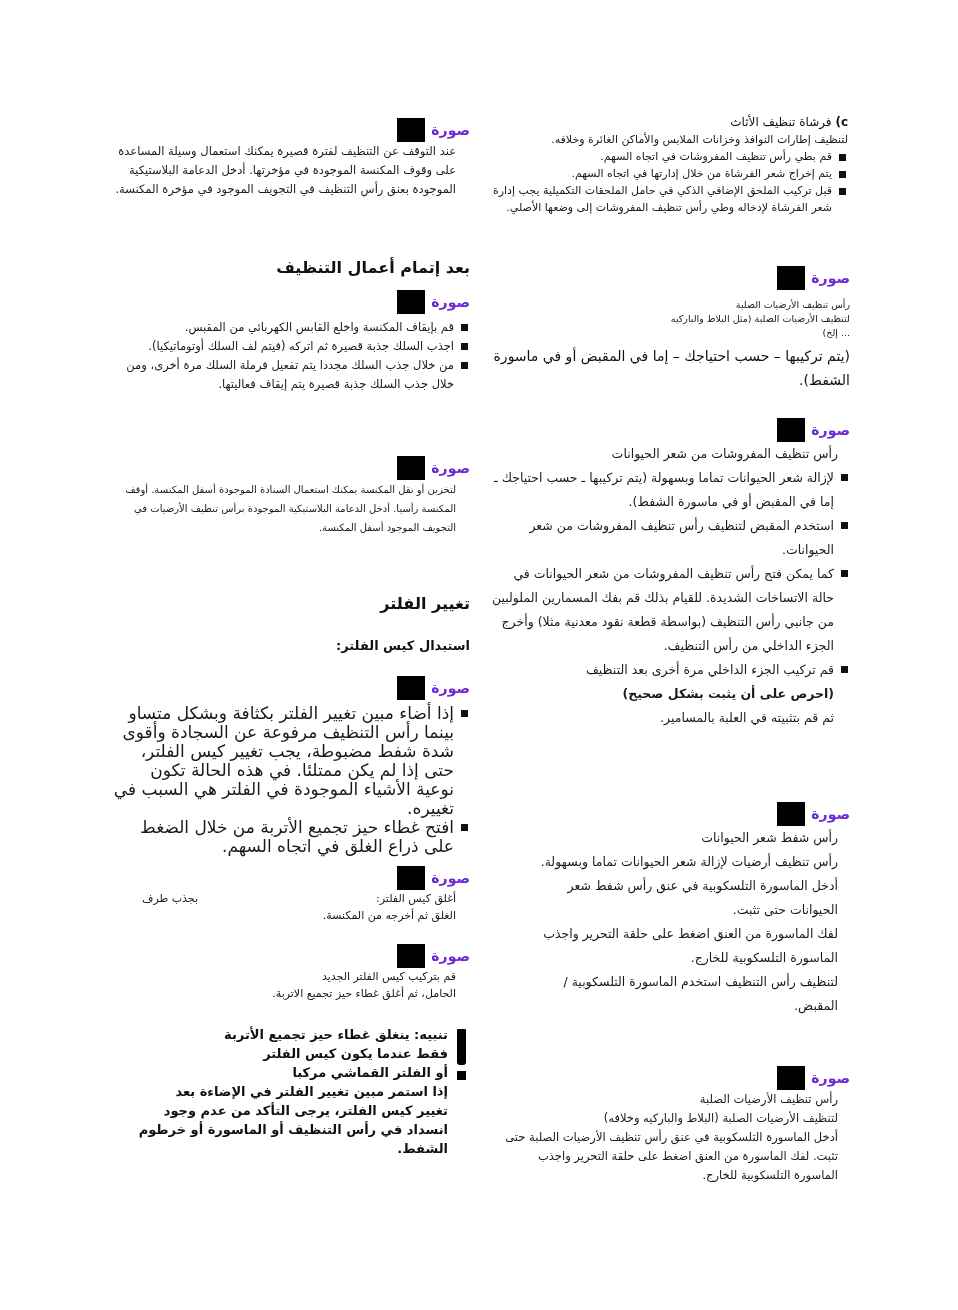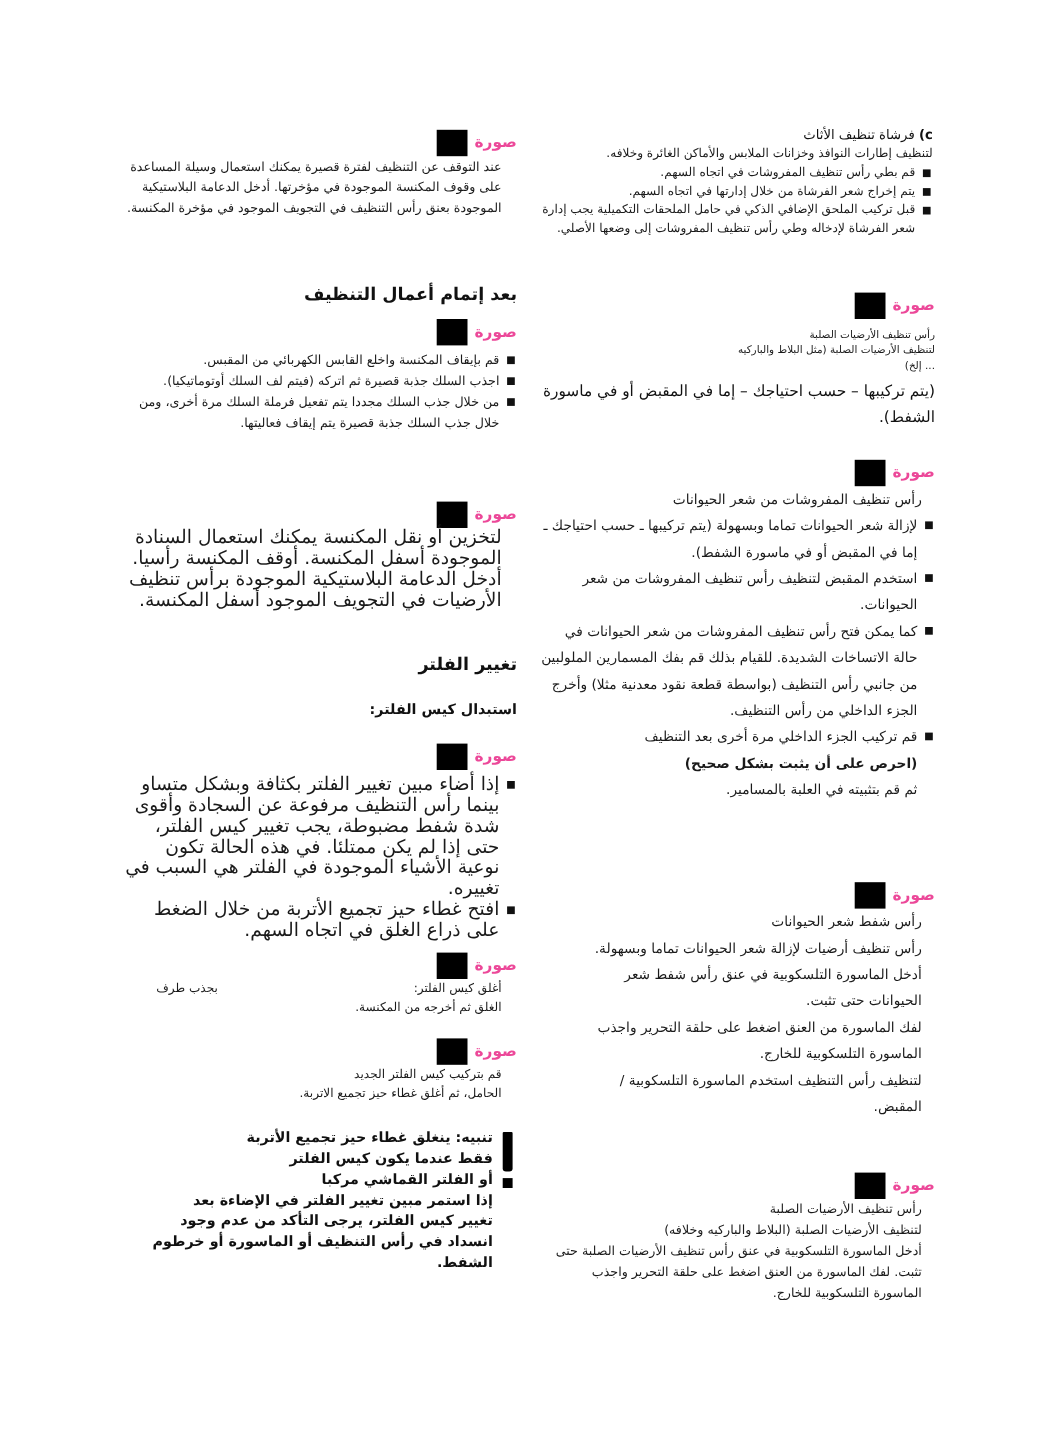--- a/index.html
+++ b/index.html
@@ -5,21 +5,21 @@
   html, body { margin: 0; padding: 0; background: #ffffff; }
   body {
     width: 958px; height: 1310px; position: relative; overflow: hidden;
     font-family: "DejaVu Sans", "Liberation Sans", sans-serif;
     color: #111111;
   }
 
   .abs { position: absolute; direction: rtl; text-align: right; }
 
   .fig { display: flex; align-items: center; justify-content: flex-start; gap: 6px; }
-  .fig-label { font-size: 14px; font-weight: bold; color: #ec4899; }
+  .fig-label { font-size: 14px; font-weight: bold; color: #6d28d9; }
   .fig-box { width: 28px; height: 24px; background: #000; display: inline-block; }
 
   .t { font-size: 11px; line-height: 17px; color: #1a1a1a; }
   .t-sm { font-size: 9.5px; line-height: 14px; color: #1a1a1a; }
   .t-md { font-size: 12.5px; line-height: 24px; color: #1a1a1a; }
   .t-lg { font-size: 14px; line-height: 24px; color: #111; }
 
   .h-sec { font-size: 16px; font-weight: bold; color: #111; }
   .h-sub { font-size: 13px; font-weight: bold; color: #111; }
 
@@ -128,21 +128,21 @@
     <li>اجذب السلك جذبة قصيرة ثم اتركه (فيتم لف السلك أوتوماتيكيا).</li>
     <li>من خلال جذب السلك مجددا يتم تفعيل فرملة السلك مرة أخرى، ومن خلال جذب السلك جذبة قصيرة يتم إيقاف فعاليتها.</li>
   </ul>
 </div>
 
 <div class="abs" style="left:108px; top:456px; width:362px;">
   <div class="fig">
     <span class="fig-label">صورة</span>
     <span class="fig-box"></span>
   </div>
-  <div class="t" style="padding-right:14px; line-height:19px; font-size:17px;">لتخزين أو نقل المكنسة يمكنك استعمال السنادة الموجودة أسفل المكنسة. أوقف المكنسة رأسيا. أدخل الدعامة البلاستيكية الموجودة برأس تنظيف الأرضيات في التجويف الموجود أسفل المكنسة.</div>
+  <div class="t" style="padding-right:14px; line-height:19px; font-size:10px;">لتخزين أو نقل المكنسة يمكنك استعمال السنادة الموجودة أسفل المكنسة. أوقف المكنسة رأسيا. أدخل الدعامة البلاستيكية الموجودة برأس تنظيف الأرضيات في التجويف الموجود أسفل المكنسة.</div>
 </div>
 
 <div class="abs h-sec" style="left:108px; top:594px; width:362px;">تغيير الفلتر</div>
 <div class="abs h-sub" style="left:108px; top:638px; width:362px;">استبدال كيس الفلتر:</div>
 
 <div class="abs" style="left:108px; top:676px; width:362px;">
   <div class="fig">
     <span class="fig-label">صورة</span>
     <span class="fig-box"></span>
   </div>

